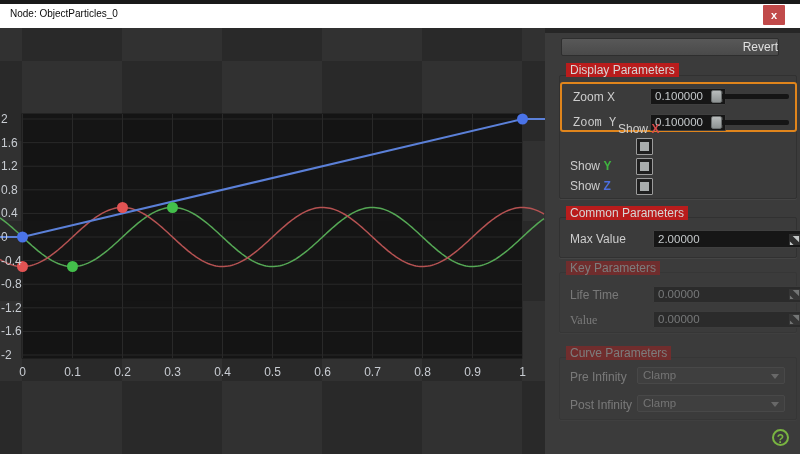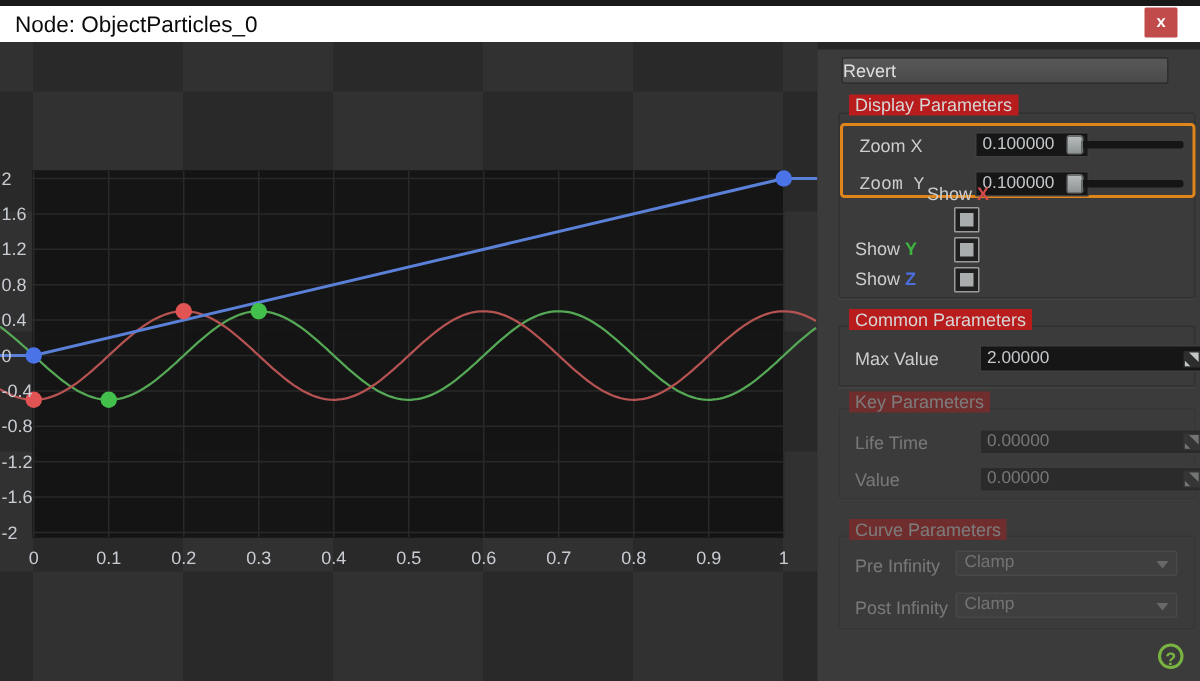--- a/index.html
+++ b/index.html
@@ -5,21 +5,21 @@
   html,body{margin:0;padding:0;}
   body{
     position:relative;width:800px;height:454px;overflow:hidden;
     background:#3b3b3b;
     font-family:"Liberation Sans","DejaVu Sans",sans-serif;
     -webkit-font-smoothing:antialiased;
   }
   
   .window-top-strip{position:absolute;left:0;top:0;width:800px;height:4px;background:#191919;}
   .titlebar{position:absolute;left:0;top:4px;width:800px;height:24px;background:#ffffff;}
-  .titlebar .tlabel{position:absolute;top:4px;font-size:15px;color:#0a0a0a;white-space:nowrap;}
+  .titlebar .tlabel{position:absolute;top:4px;font-size:10px;color:#0a0a0a;white-space:nowrap;}
   .close-btn{
     position:absolute;left:763px;top:1px;width:22px;height:20px;
     background:#c14a4a;border-radius:1px;color:#fff;font-size:11px;font-weight:bold;
     text-align:center;line-height:20px;cursor:default;
   }
   
   .graph-area{
     position:absolute;left:0;top:28px;width:545px;height:426px;
     background-color:#2a2a2a;
     background-image:conic-gradient(#292929 0 25%, #313131 0 50%, #292929 0 75%, #313131 0);
@@ -27,21 +27,21 @@
     background-position:22px 33px;
   }
   .graph-area svg{position:absolute;left:0;top:0;}
   svg text{font-family:"Liberation Sans","DejaVu Sans",sans-serif;}
   
   .side-panel{position:absolute;left:545px;top:28px;width:255px;height:426px;background:#3b3b3b;border-top:5px solid #262626;box-sizing:border-box;}
   .revert-btn{
     position:absolute;left:561px;top:38px;width:218px;height:18px;
     background:linear-gradient(#585858,#4a4a4a);
     border:1px solid #2e2e2e;border-radius:2px;box-sizing:border-box;
-    color:#e0e0e0;font-size:12px;text-align:left;line-height:16px;cursor:default;
+    color:#e0e0e0;font-size:12px;text-align:right;line-height:16px;cursor:default;
   }
   .groupbox{position:absolute;border:1px solid #313131;border-radius:2px;box-shadow:0 1px 0 rgba(255,255,255,0.05);box-sizing:border-box;}
   .group-title{position:absolute;background:#b91c1c;padding:0 4px;font-size:12px;color:#d6d6d6;white-space:nowrap;}
   .disabled-group{opacity:0.42;}
   .row-label{position:absolute;font-size:12px;color:#cdcdcd;white-space:nowrap;}
   .highlight-box{position:absolute;left:560px;top:82px;width:237px;height:50px;border:2px solid #e0851c;border-radius:3px;box-sizing:border-box;}
   .num-input{
     position:absolute;background:#161616;border:1px solid #3f3f3f;border-radius:1px;box-sizing:border-box;
     color:#c5c9cb;font-size:11.5px;line-height:15px;padding-left:4px;overflow:hidden;white-space:nowrap;margin-left:16px;
   }
@@ -189,21 +189,21 @@
   <div class="groupbox" style="left:559px;top:272px;width:238px;height:61px;"></div>
   <span class="group-title" style="left:566px;top:261px;">Key Parameters</span>
   <span class="row-label" style="left:570px;top:288px;">Life Time</span>
   <div class="num-input" style="left:637px;top:286px;width:151px;height:17px;">
     <span>0.00000</span>
     <span class="ladder-icon" style="right:3px;"><svg width="11" height="11" viewBox="0 0 12 12">
           <polygon points="4,1 11,1 11,8" fill="#c2c6c6"></polygon>
           <polygon points="1,11 1,7 5,11" fill="#c2c6c6"></polygon>
         </svg></span>
   </div>
-  <span class="row-label" style="left:570px;top:313px;">Value</span>
+  <span class="row-label" style="left:570px;top:313px;font-family:Liberation Serif, serif;">Value</span>
   <div class="num-input" style="left:637px;top:311px;width:151px;height:17px;">
     <span>0.00000</span>
     <span class="ladder-icon" style="right:3px;"><svg width="11" height="11" viewBox="0 0 12 12">
           <polygon points="4,1 11,1 11,8" fill="#c2c6c6"></polygon>
           <polygon points="1,11 1,7 5,11" fill="#c2c6c6"></polygon>
         </svg></span>
   </div>
 </div>
 
 <div class="disabled-group">

